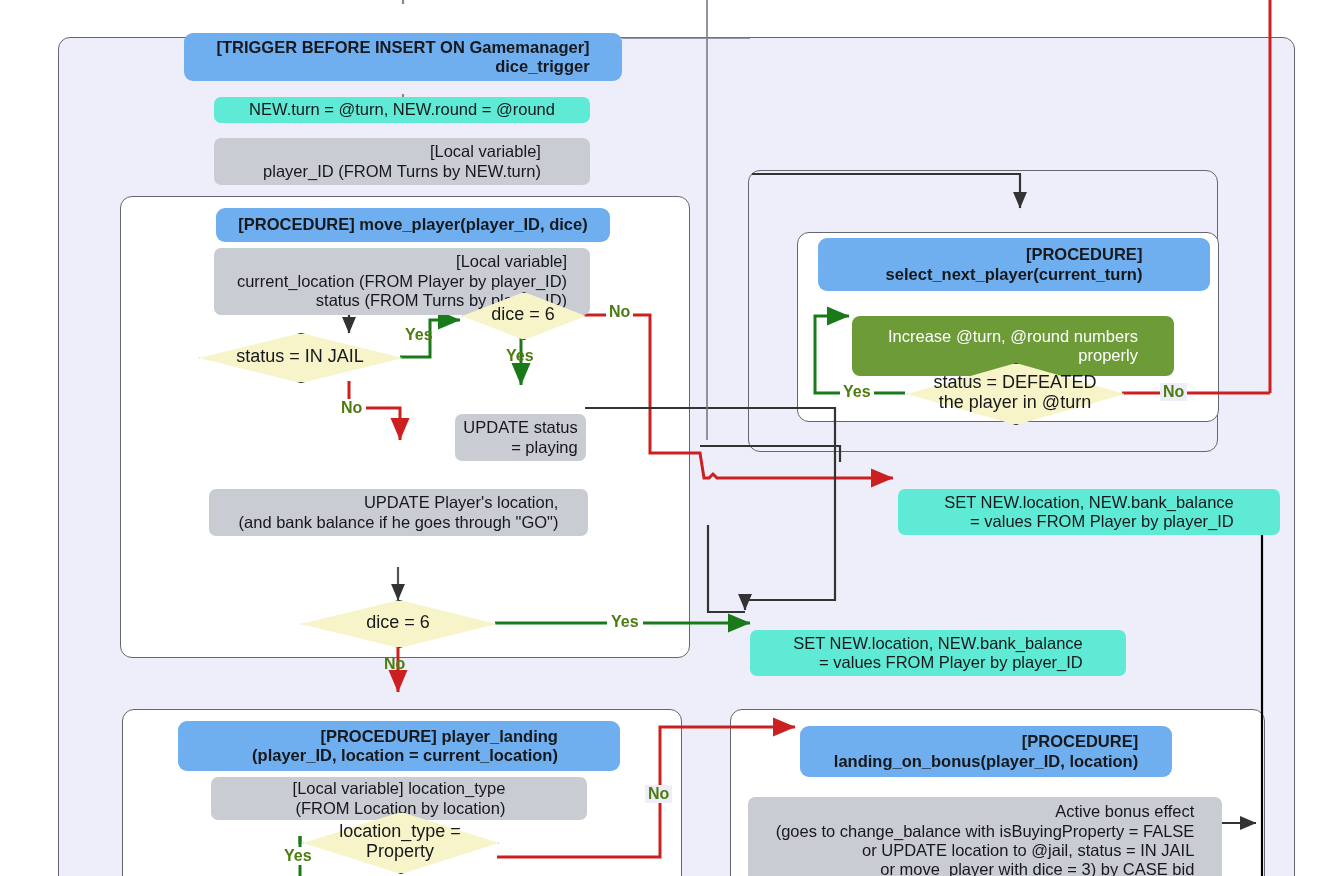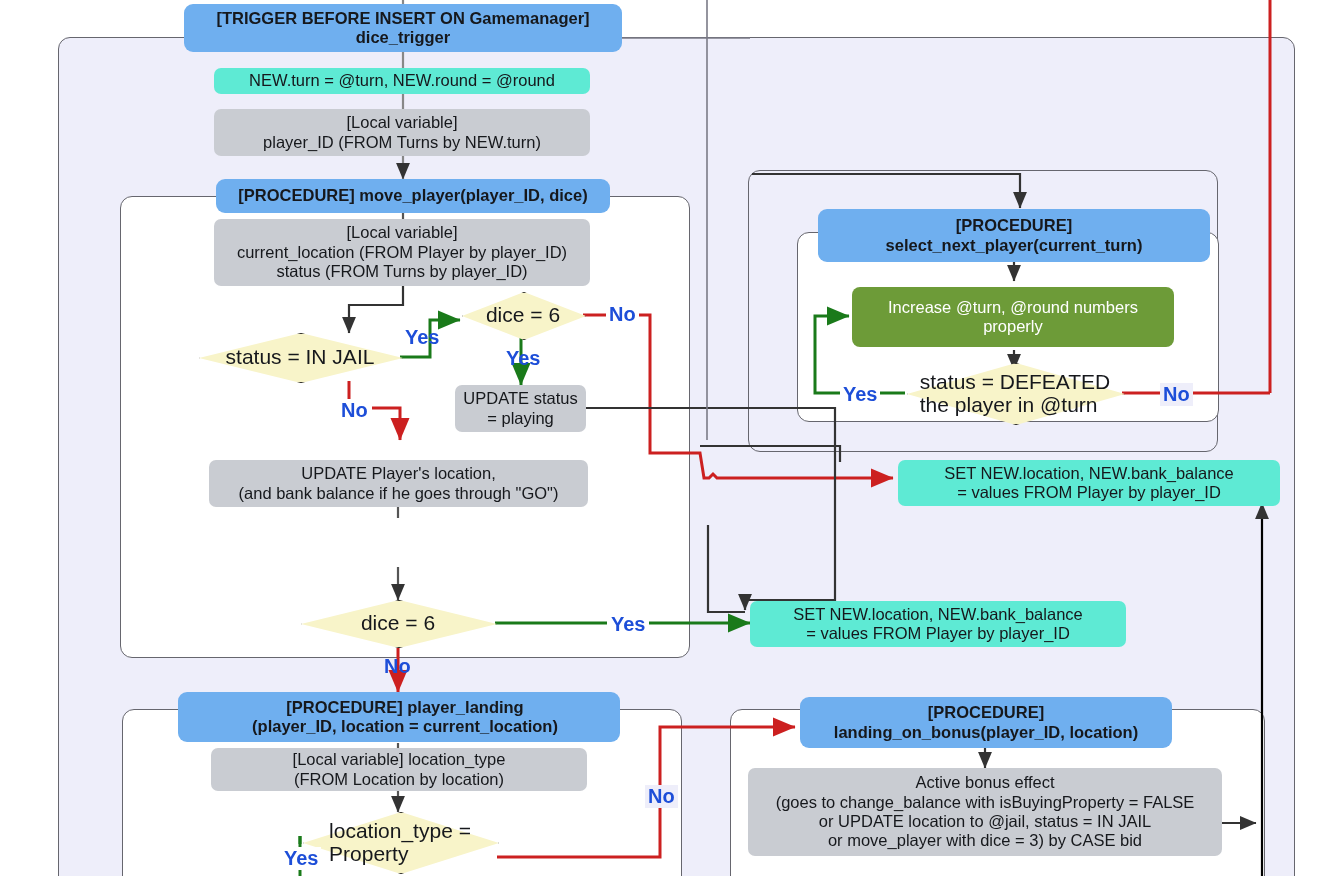--- a/index.html
+++ b/index.html
@@ -5,35 +5,35 @@
   html,body{margin:0;padding:0;background:#ffffff;}
   body{font-family:"Liberation Sans", sans-serif;}
   #stage{position:relative;width:1335px;height:876px;overflow:hidden;background:#ffffff;}
   #edges{position:absolute;left:0;top:0;width:1335px;height:876px;pointer-events:none;}
 
   .panel{position:absolute;box-sizing:border-box;border:1.4px solid #66666e;border-radius:12px;}
   .panel.lav{background:#eeeefa;}
   .panel.white{background:#ffffff;}
 
   .node{position:absolute;box-sizing:border-box;display:flex;align-items:center;
-        justify-content:center;text-align:center;border-radius:7px;
-        line-height:1.18;color:#16181c;}
+        justify-content:center;text-align:right;border-radius:7px;
+        line-height:1.18;color:#16181c;margin-top:29px;}
   .node.proc{background:#6fafef;font-weight:bold;font-size:16.5px;border-radius:9px;}
   .node.gray{background:#c9ccd2;font-size:16.5px;}
   .node.orange{background:#5eead4;font-size:16.5px;}
   .node.green{background:#6d9b38;color:#ffffff;font-size:16.5px;border-radius:8px;}
 
   .diamond{position:absolute;display:flex;align-items:center;justify-content:center;
-           text-align:left;font-size:21px;color:#16181c;line-height:1.1;}
+           text-align:center;font-size:18px;color:#16181c;line-height:1.1;}
   .diamond .dshape{position:absolute;left:0;top:0;width:100%;height:100%;
            background:#f8f4c9;border:1.3px solid #1c1c1c;
            clip-path:polygon(50% 0%,100% 50%,50% 100%,0% 50%);}
   .diamond .dlabel{position:relative;z-index:2;padding:0 4px;white-space:nowrap;}
 
-  .elabel{position:absolute;font-size:20px;font-weight:bold;color:#1d4ed8;
+  .elabel{position:absolute;font-size:16px;font-weight:bold;color:#4d7c0f;
           white-space:nowrap;}
 </style>
 </head>
 <body>
 
 <div id="stage">
 
   <div class="panel lav" style="left:58px;top:37px;width:1237px;height:880px;"></div>
 
   <div class="panel white" style="left:120px;top:196px;width:570px;height:462px;"></div>

